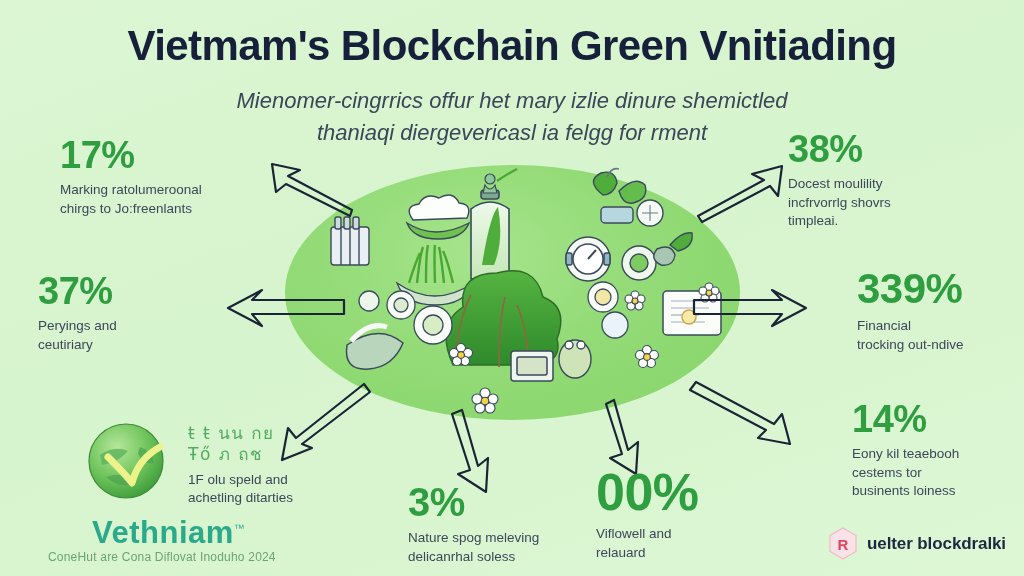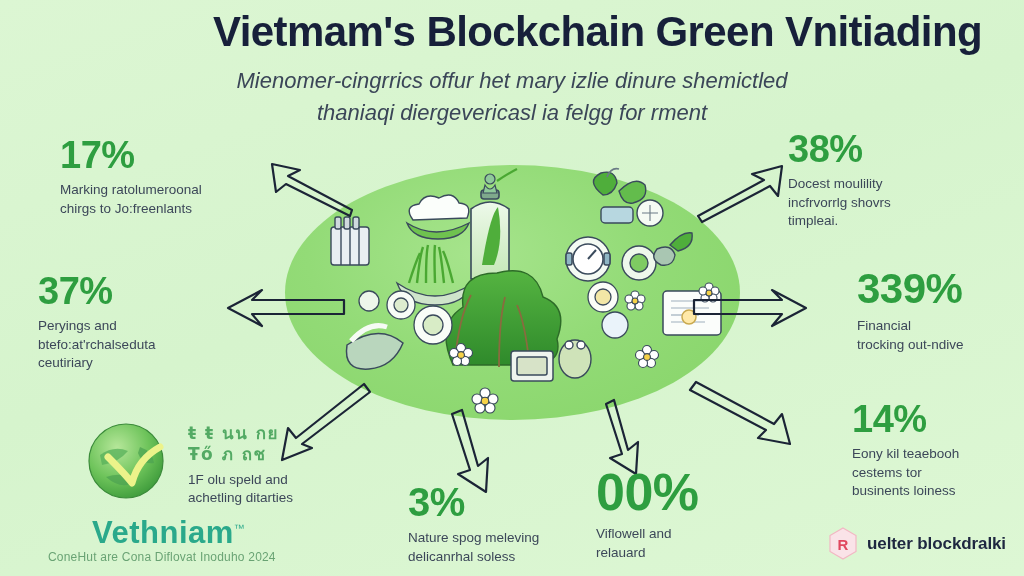--- a/index.html
+++ b/index.html
@@ -30,23 +30,22 @@
     left: 0;
     width: 1024px;
     text-align: center;
   }
   .title {
     font-size: 42px;
     font-weight: bold;
     color: #17203a;
     letter-spacing: -0.6px;
     line-height: 1.12;
-    margin: 2px;
+    margin: 16px;
     padding: 0 40px;
-    text-align: right;
   }
   .subtitle {
     margin: 10px auto 0;
     font-size: 22px;
     color: #3b4658;
     line-height: 1.45;
     max-width: 640px;
     font-weight: 400;
     font-style: italic;
   }
@@ -141,21 +140,21 @@
     font-weight: normal;
   }
   .mini-stat {
     position: absolute;
     left: 110px;
     top: 8px;
     width: 190px;
   }
   .mini-stat .glyphs {
     font-size: 17px;
-    font-weight: bold;
+    font-weight: normal;
     color: #3d9e52;
     line-height: 1.25;
     letter-spacing: 1.5px;
     opacity: 0.85;
     font-family: "DejaVu Sans", sans-serif;
   }
   .mini-stat .mini-caption {
     margin-top: 5px;
     font-size: 13.5px;
     line-height: 1.38;
@@ -425,21 +424,20 @@
     <div class="caption">
       <div>Marking ratolumeroonal</div>
       <div>chirgs to Jo:freenlants</div>
     </div>
   </div>
 
   <div class="stat stat-37">
     <div class="value">37%</div>
     <div class="caption">
       <div>Peryings and</div>
-      <div>btefo:at'rchalseduta</div>
       <div>ceutiriary</div>
     </div>
   </div>
 
   <div class="stat right stat-38">
     <div class="value">38%</div>
     <div class="caption">
       <div>Docest moulility</div>
       <div>incfrvorrlg shovrs</div>
       <div>timpleai.</div>

